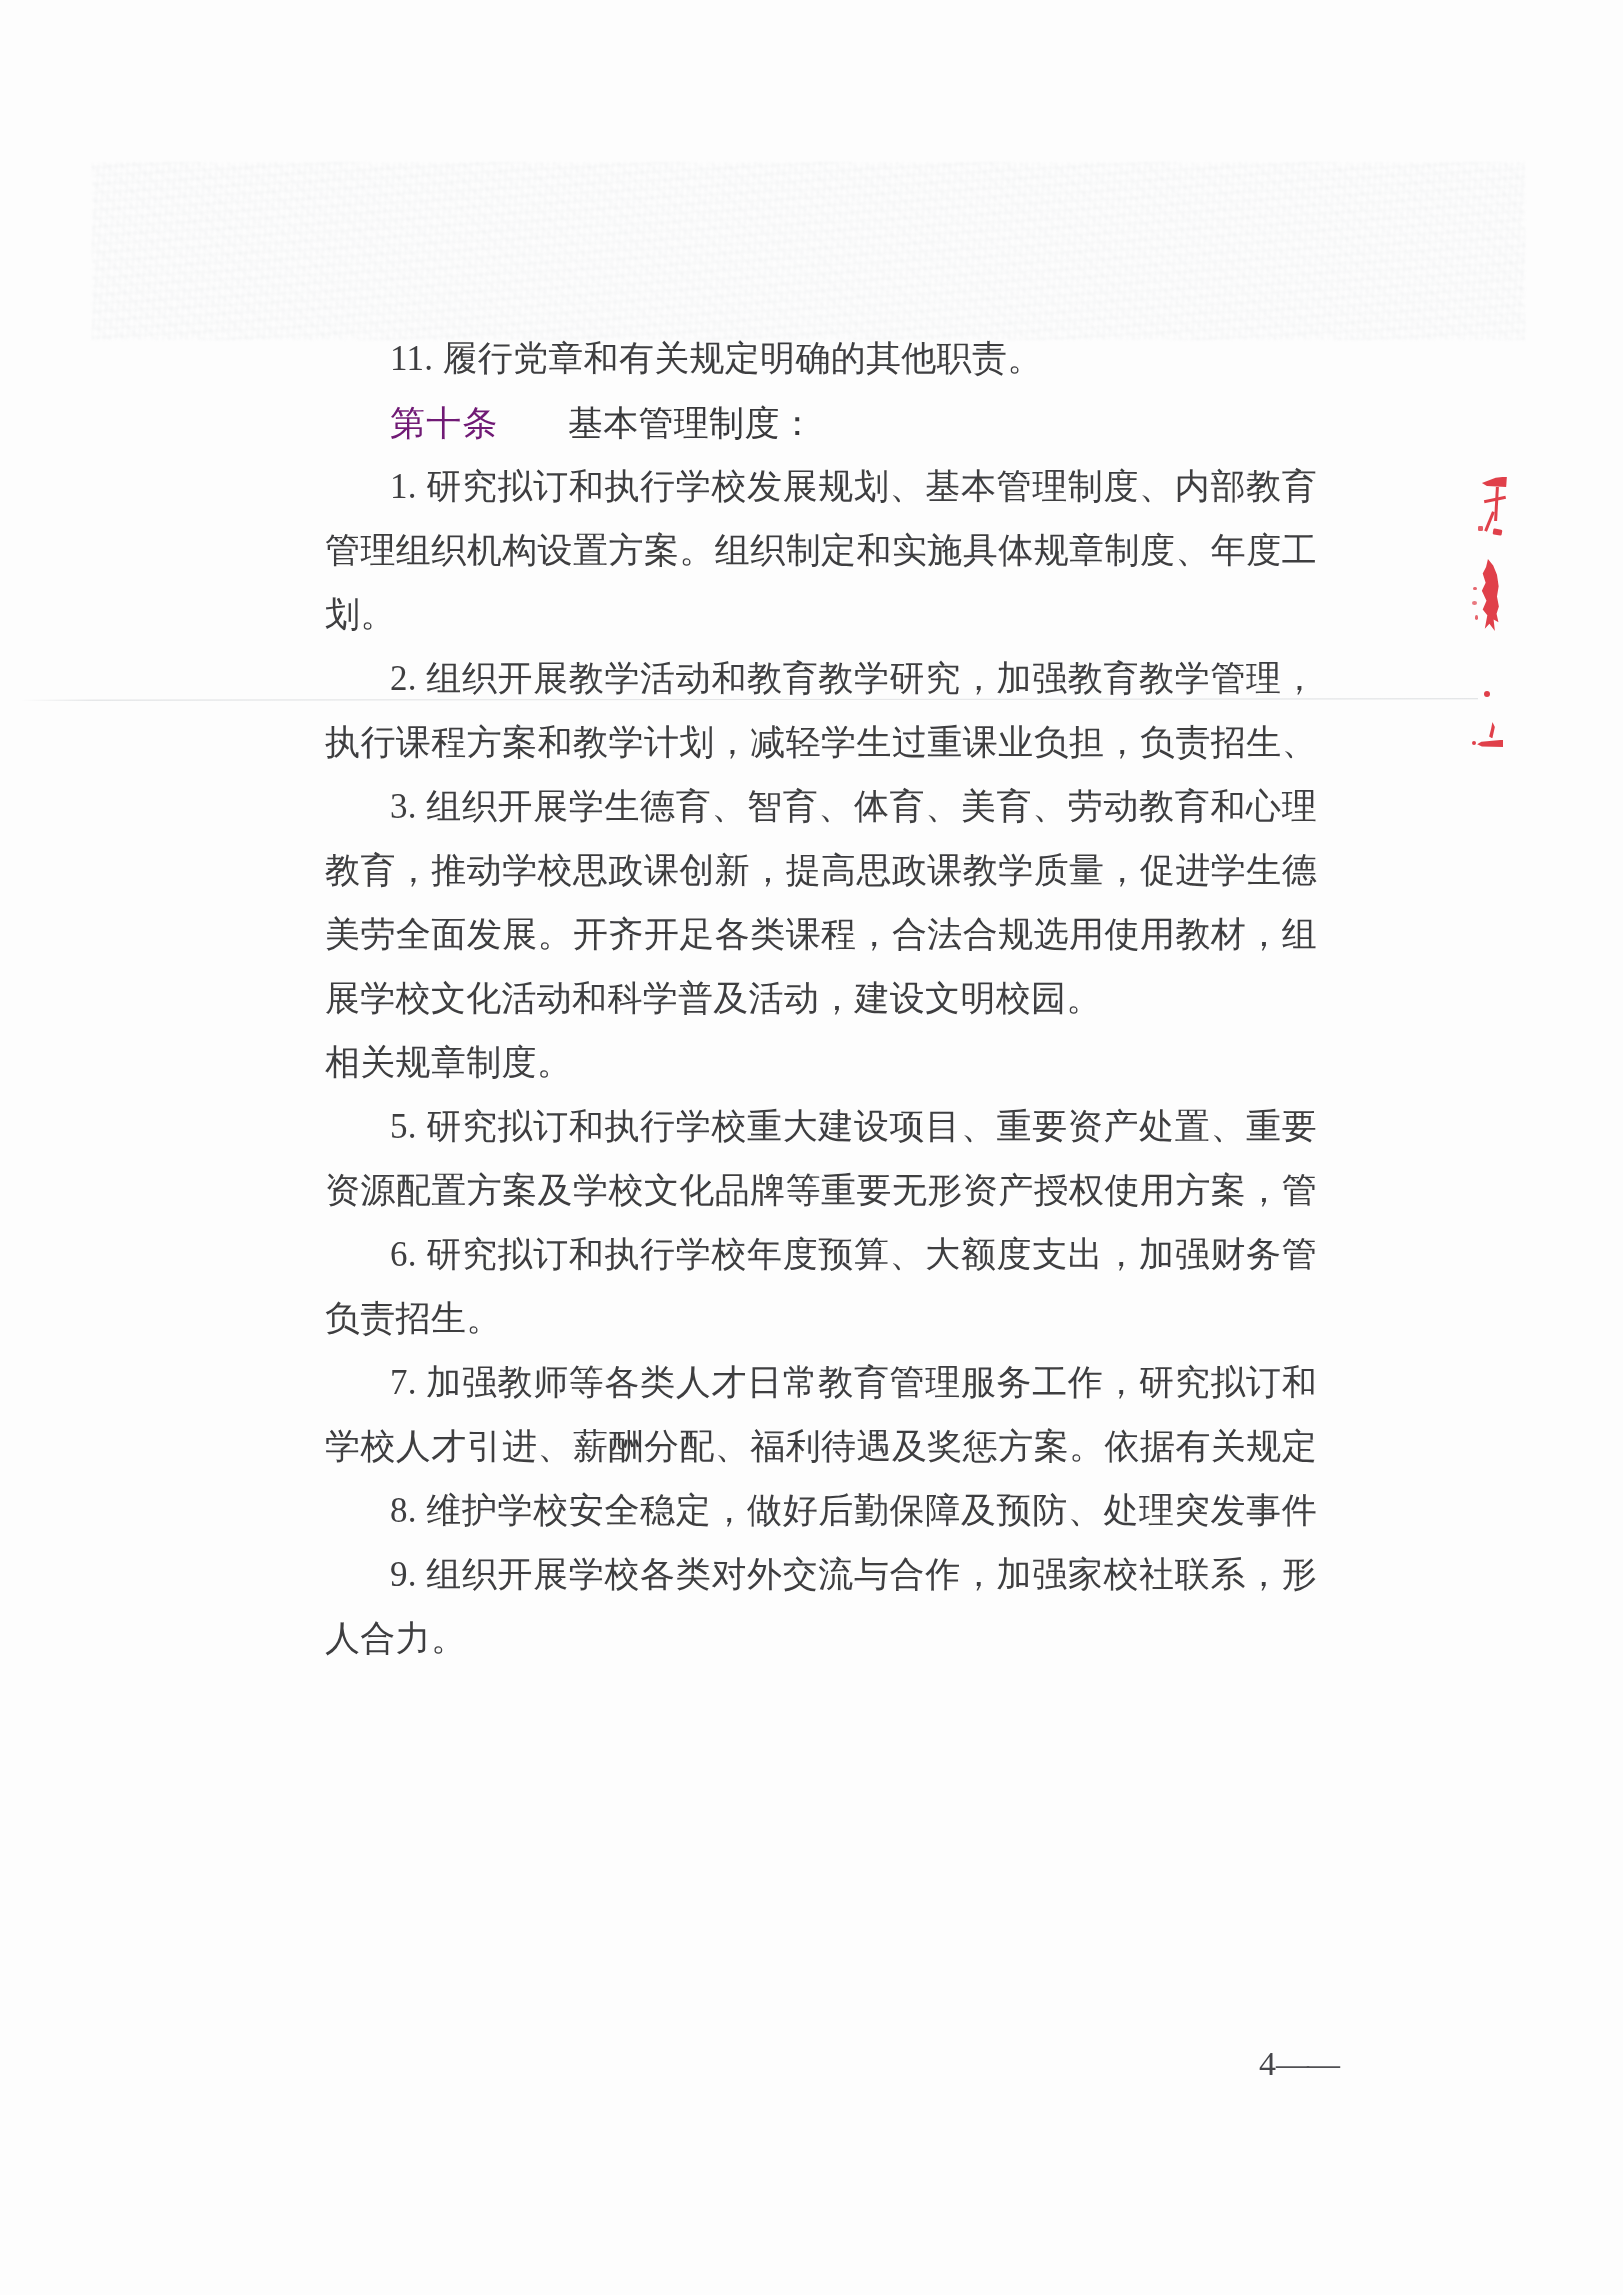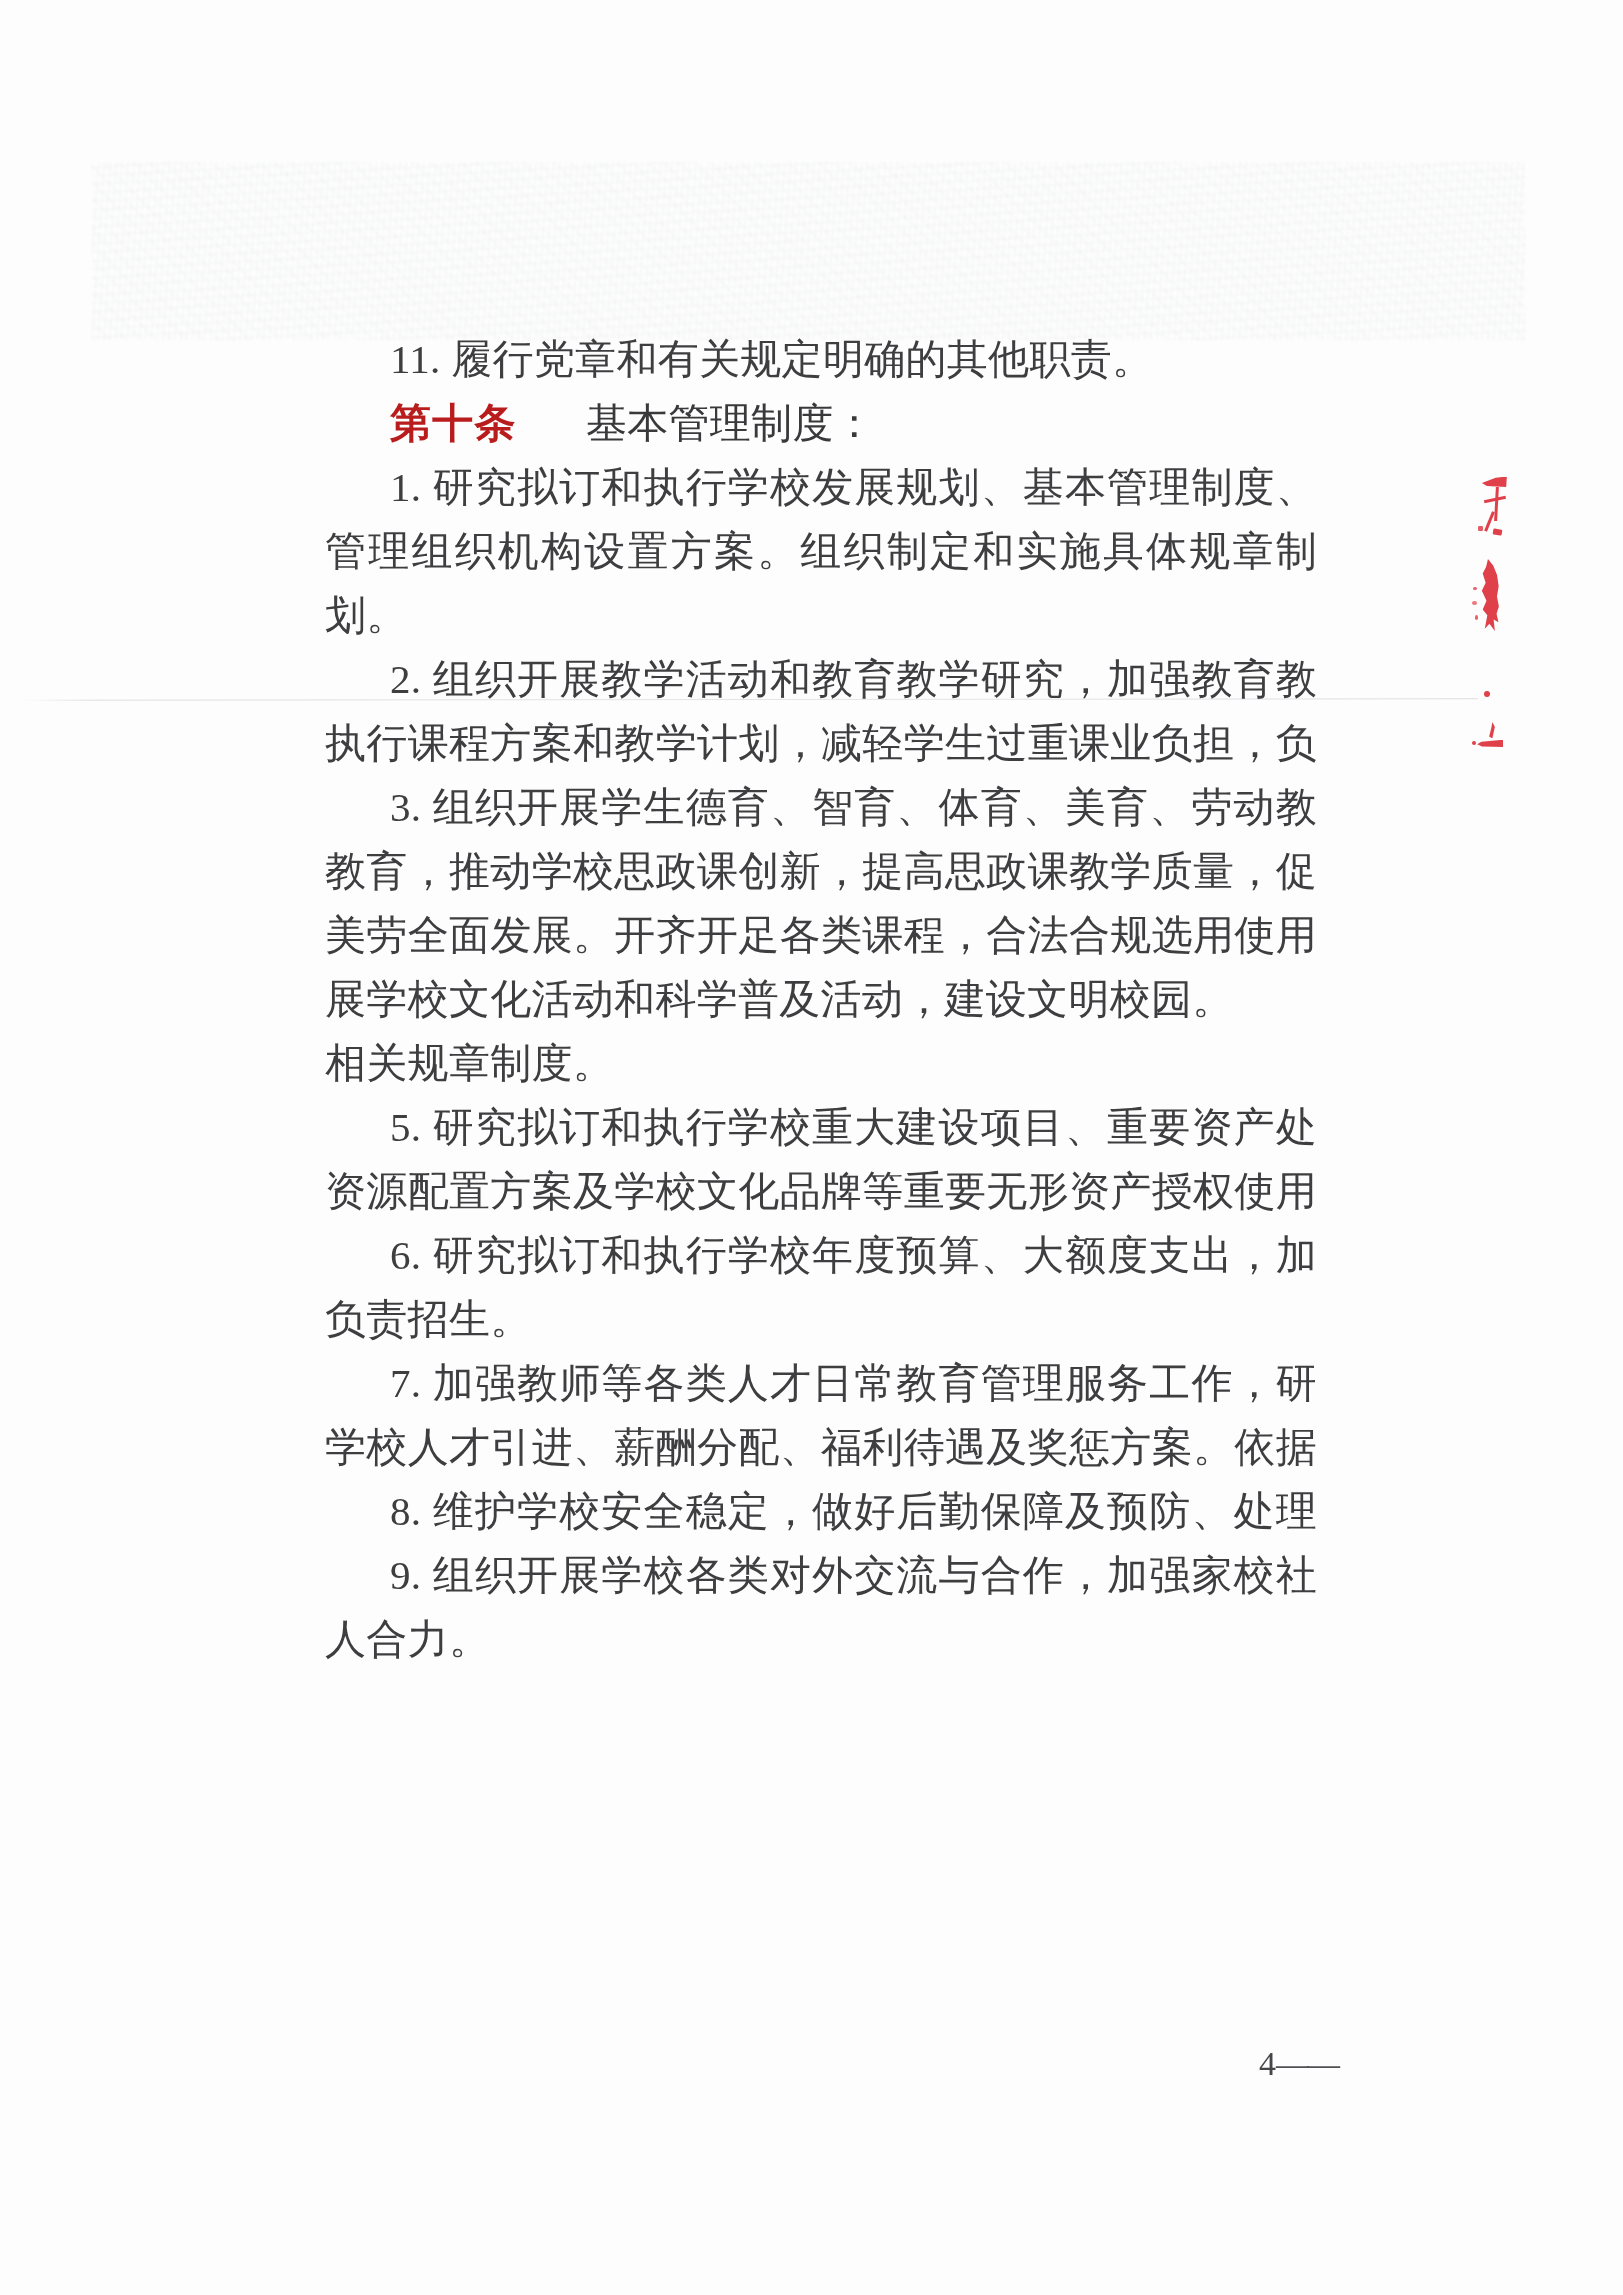--- a/index.html
+++ b/index.html
@@ -23,31 +23,31 @@
   
   .fold-line{
     position:absolute;left:19.6px;top:699px;width:1458px;height:1.3px;
     background:linear-gradient(90deg,
       rgba(185,190,194,0) 0%, rgba(185,190,194,.50) 5%,
       rgba(185,190,194,.38) 55%, rgba(190,195,199,.55) 100%);
     transform:rotate(-0.05deg);
   }
   .doc-body{
     position:absolute;left:325px;top:327px;width:992px;
-    color:#3e3e40;font-size:41px;line-height:64px;letter-spacing:0.3px;
+    color:#3e3e40;font-size:35px;line-height:64px;letter-spacing:0.3px;
   }
   .line{
     height:64px;line-height:64px;overflow:hidden;
     text-align:left;
   }
   .line.fill{text-align:justify;text-align-last:justify;}
   .line.indent{text-indent:65px;}
   .heading-line .art-num{
     font-family:"Liberation Sans","DejaVu Sans",sans-serif;
-    font-weight:bold;color:#b91c1c;letter-spacing:1.3px;
+    font-weight:normal;color:#701a75;letter-spacing:1.3px;
   }
   .heading-line .hgap{display:inline-block;width:69px;}
   .heading-line .art-title{color:#39393b;}
   .page-number{
     position:absolute;left:1259px;top:2047px;height:37px;line-height:34px;
     font-size:34px;color:#46464a;white-space:nowrap;
   }
   .page-number .dash{letter-spacing:-2px;font-size:33px;color:#505054;}
   
   .stamp{position:absolute;}

